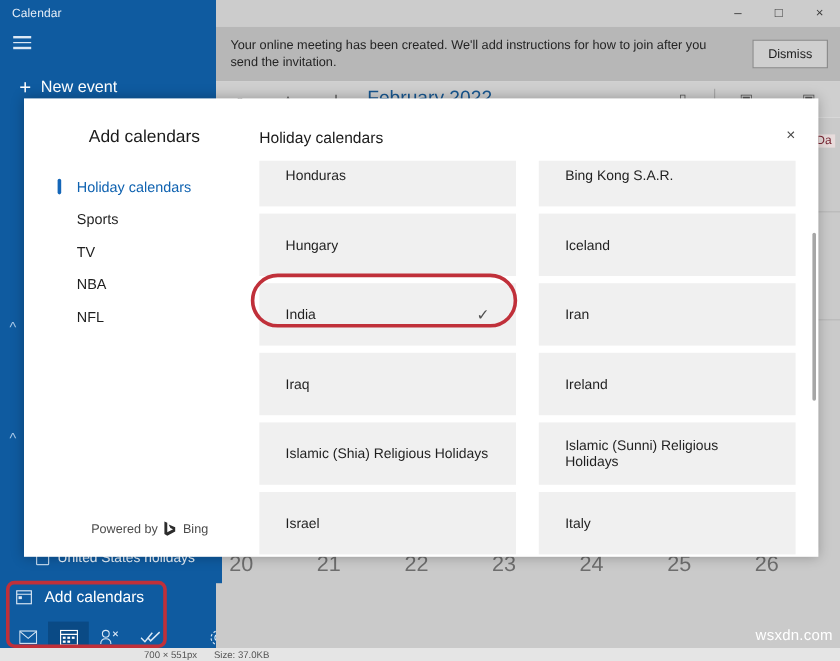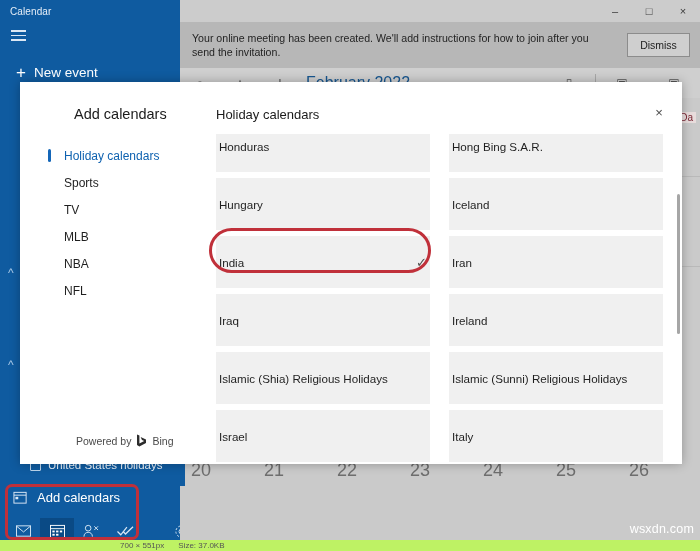--- a/index.html
+++ b/index.html
@@ -319,21 +319,21 @@
     position: relative;
     display: grid;
     grid-template-columns: 214px 214px;
     column-gap: 19px;
     row-gap: 0;
     margin-top: -14px;
   }
   .cal-row {
     height: 52px;
     display: flex; align-items: center;
-    padding: 0 3px;
+    padding: 0 22px;
     background: #f0f0f0;
     margin-bottom: 6px;
     font-size: 11.6px;
     color: #1f1f1f;
     cursor: pointer;
   }
   .cal-row .nm { flex: 1; }
   .cal-row .tick {
     font-size: 13px; color: #4f4f4f;
   }
@@ -361,21 +361,21 @@
     left: 5px; top: 484px;
     width: 134px; height: 56px;
     border-radius: 7px;
   }
 
   
   .statusbar {
     position: absolute;
     left: 0; bottom: 0;
     width: 700px; height: 11px;
-    background: #bef264;
+    background: #e5e5e5;
     display: flex; align-items: center;
     font-size: 8px; color: #555;
     overflow: hidden;
   }
   .statusbar .sb { margin-left: 14px; }
   .statusbar .sb1 { margin-left: 120px; }
 </style>
 </head>
 <body>
 
@@ -522,23 +522,20 @@
         <div class="side-item sel">
           <span>Holiday calendars</span>
         </div>
         <div class="side-item">
           <span>Sports</span>
         </div>
         <div class="side-item">
           <span>TV</span>
         </div>
         <div class="side-item">
-          <span>MLB</span>
-        </div>
-        <div class="side-item">
           <span>NBA</span>
         </div>
         <div class="side-item">
           <span>NFL</span>
         </div>
       </div>
 
     <div class="powered">
       <span>Powered by</span>
       <span class="bing-mark">
@@ -548,21 +545,21 @@
       </span>
       <span>Bing</span>
     </div>
 
     <div class="dlg-list">
       <div class="list-grid" id="list-grid">
           <div class="cal-row">
             <span class="nm">Honduras</span>
           </div>
           <div class="cal-row">
-            <span class="nm">Hong Bing S.A.R.</span>
+            <span class="nm">Bing Kong S.A.R.</span>
           </div>
           <div class="cal-row">
             <span class="nm">Hungary</span>
           </div>
           <div class="cal-row">
             <span class="nm">Iceland</span>
           </div>
           <div class="cal-row">
             <span class="nm">India</span>
             <span class="tick">✓</span>

